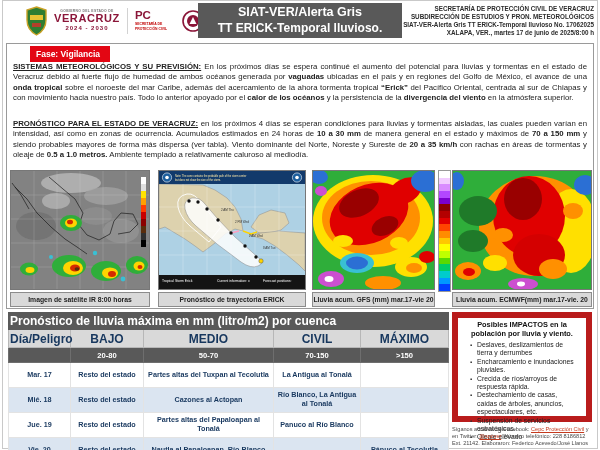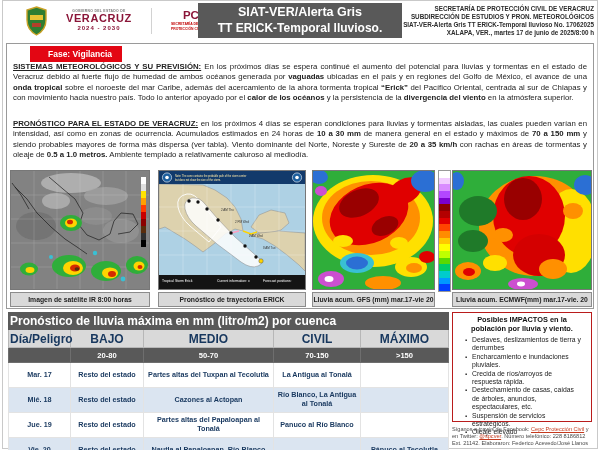--- a/index.html
+++ b/index.html
@@ -2,44 +2,44 @@
 <html><head>
 <meta charset="utf-8">
 <style>
   html,body{margin:0;padding:0;}
   body{width:600px;height:450px;position:relative;overflow:hidden;background:#ffffff;
        font-family:"Liberation Sans",sans-serif;color:#1a1a1a;}
   .frame-outer{position:absolute;left:2px;top:0px;right:2px;bottom:1px;border:1px solid #c9c9c9;}
   .content-box{position:absolute;left:6px;top:43px;width:586px;height:264px;border:1px solid #9a9a9a;background:#fff;}
 
   
-  .logos{position:absolute;left:26px;top:4px;height:33px;display:flex;align-items:center;gap:19px;}
+  .logos{position:absolute;left:26px;top:4px;height:33px;display:flex;align-items:center;gap:7px;}
   .gov-text{display:flex;flex-direction:column;align-items:center;line-height:1;}
   .gov-small{font-size:3.4px;color:#7a7a7a;letter-spacing:.3px;font-weight:bold;}
   .gov-name{font-size:11px;font-weight:800;color:#8a1538;letter-spacing:.6px;}
   .gov-years{font-size:6px;font-weight:800;color:#8a1538;letter-spacing:1px;margin-top:1px;}
   .vdiv{width:1px;height:26px;background:#d2d2d2;}
-  .pc-block{display:flex;flex-direction:column;line-height:1;align-items:center;}
+  .pc-block{display:flex;flex-direction:column;line-height:1;}
   .pc-acronym{font-size:11.5px;font-weight:800;color:#8a1538;}
   .pc-dept{font-size:3.4px;color:#c00000;font-weight:bold;width:40px;margin-top:1px;line-height:1.3;}
   .seal-wrap{display:flex;align-items:center;gap:3px;}
   .seal-text{display:flex;flex-direction:column;line-height:1;}
   .seal-small{font-size:3.4px;color:#7a7a7a;font-weight:bold;}
   .seal-name{font-size:7.5px;font-weight:800;color:#8a1538;letter-spacing:.4px;}
 
   .title-box{position:absolute;left:198px;top:3px;width:204px;height:35px;background:#595959;
              color:#fff;font-weight:bold;text-align:center;display:flex;flex-direction:column;
              justify-content:center;line-height:1.25;}
   .title-line1{font-size:12.5px;}
   .title-line2{font-size:12px;}
   .hdr-right{position:absolute;right:6px;top:5px;width:196px;text-align:right;
              font-size:6.3px;font-weight:bold;color:#2b2b2b;line-height:8px;}
 
   .fase{position:absolute;left:30px;top:46px;background:#e30613;color:#fff;font-weight:bold;
-        font-size:8.5px;padding:3px 10px 3px 18px;z-index:3;}
+        font-size:8.5px;padding:3px 10px 3px 6px;z-index:3;}
 
   .para{position:absolute;left:13px;width:574px;font-size:7.8px;line-height:10.4px;
         text-align:justify;color:#222;}
   #para-systems{top:62px;}
   #para-forecast{top:119px;}
   .para span{white-space:pre-wrap;}
 
   
   .fig{position:absolute;top:170px;}
   .fig svg{display:block;border:1px solid #777;}
@@ -59,21 +59,21 @@
              height:13px;border:1px solid #595959;}
   th{background:#d9d9d9;color:#17375e;font-size:12px;font-weight:bold;height:15px;
      border:1px solid #b7b7b7;}
   .ranges td{background:#595959;color:#fff;font-weight:bold;font-size:7.6px;height:12px;
      text-align:center;border:1px solid #6e6e6e;}
   tbody td{font-size:7.2px;font-weight:bold;color:#17375e;text-align:center;vertical-align:middle;
      padding:2px 3px;border:1px solid #e3e3e3;height:20px;line-height:1.2;}
   tbody tr:nth-child(even) td{background:#dbe5f1;}
 
   
-  .impacts{position:absolute;left:452px;top:312px;width:140px;height:110px;border:1px solid #b91c1c;
+  .impacts{position:absolute;left:452px;top:312px;width:140px;height:110px;border:6px solid #b91c1c;
            background:#fff;box-sizing:border-box;padding:3px 9px;}
   .impacts-title{font-size:7.4px;font-weight:bold;text-align:center;line-height:8.5px;color:#111;}
   .impacts ul{margin:3px 0 0 0;padding:0 0 0 3px;list-style:none;}
   .impacts li{font-size:6.8px;line-height:8.4px;color:#222;padding-left:7px;position:relative;}
   .impacts li::before{content:"▪";position:absolute;left:0;top:0;font-size:6px;color:#333;}
 
   
   .footer{position:absolute;left:452px;top:426px;width:142px;font-size:5.6px;line-height:7px;color:#4a4a4a;}
   .footer .link{color:#c43a1e;text-decoration:underline;cursor:pointer;}
 </style>

